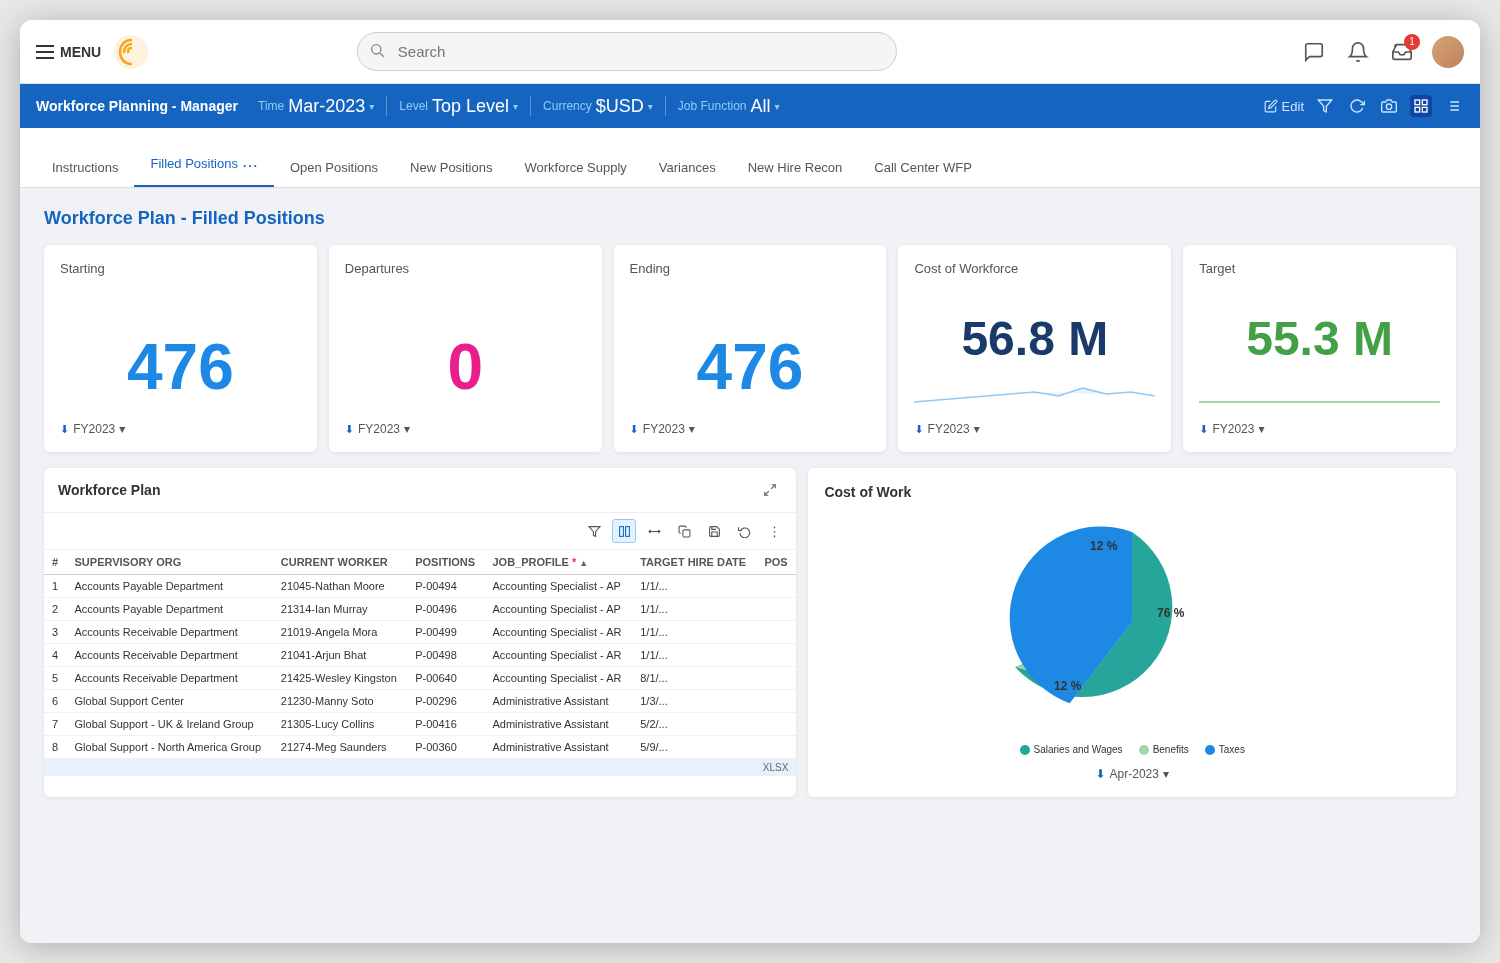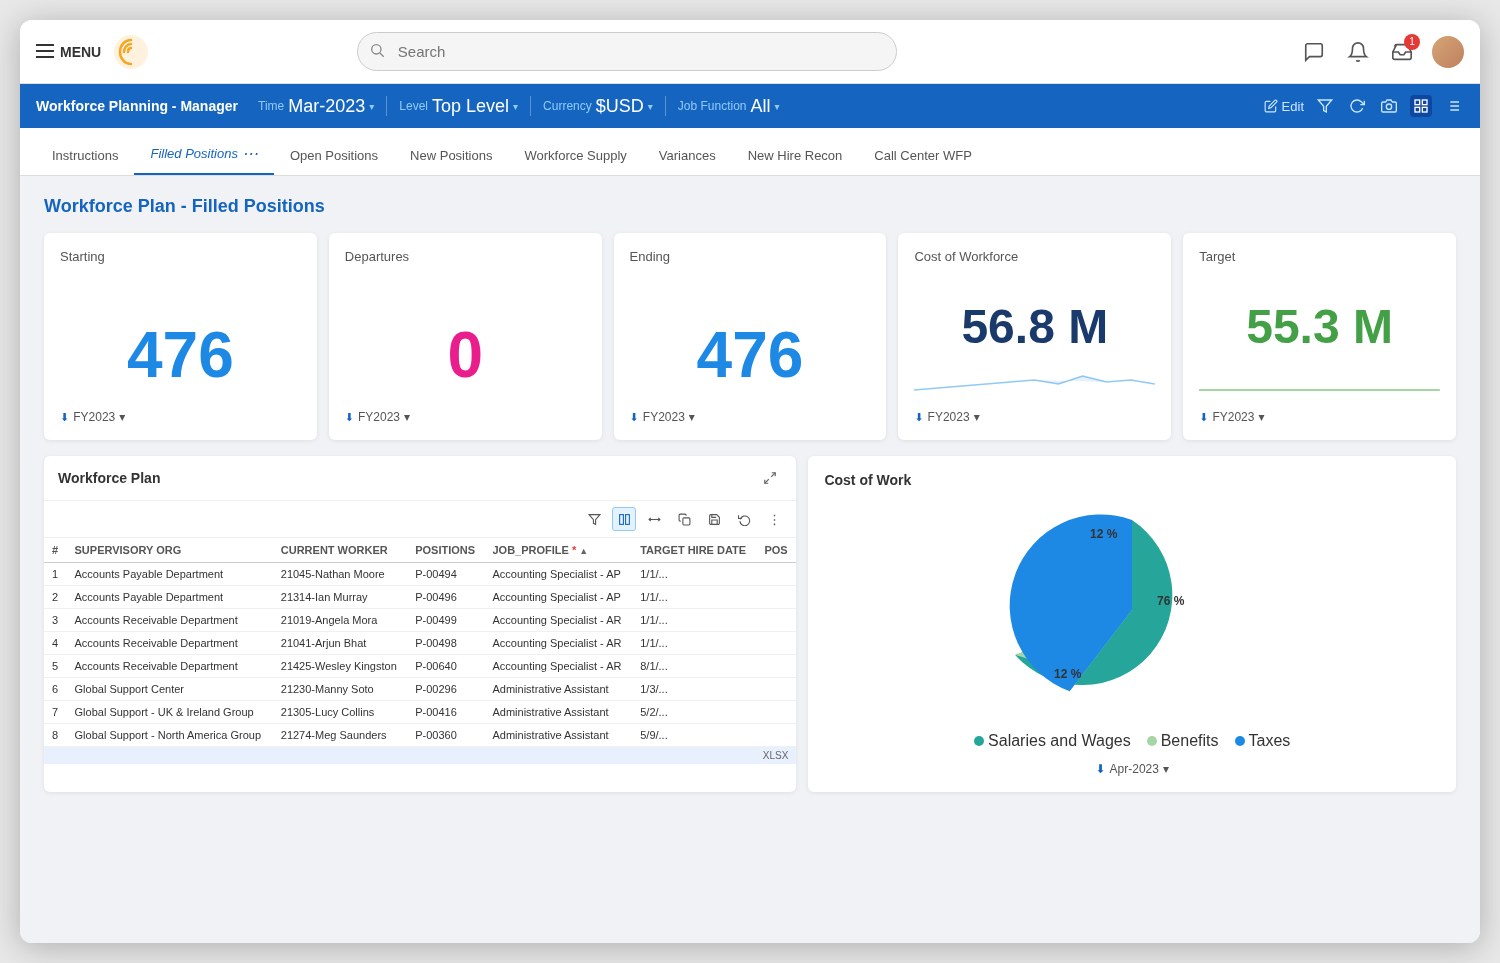--- a/index.html
+++ b/index.html
@@ -1,21 +1,21 @@
 <!DOCTYPE html>
 <html><head>
   <meta charset="utf-8">
   <style>
     * { box-sizing: border-box; margin: 0; padding: 0; }
     body { font-family: -apple-system, BlinkMacSystemFont, 'Segoe UI', Arial, sans-serif; background: #e8e8e8; display: flex; justify-content: center; align-items: center; min-height: 100vh; }
     .screen { width: 1460px; height: 923px; background: #fff; border-radius: 12px; box-shadow: 0 4px 32px rgba(0,0,0,0.25); overflow: hidden; display: flex; flex-direction: column; }
 
     
     .top-nav { background: #fff; height: 64px; display: flex; align-items: center; padding: 0 16px; border-bottom: 1px solid #e0e0e0; gap: 12px; flex-shrink: 0; }
-    .menu-btn { display: flex; align-items: flex-start; gap: 6px; cursor: pointer; font-weight: 600; font-size: 14px; color: #333; }
+    .menu-btn { display: flex; align-items: center; gap: 6px; cursor: pointer; font-weight: 600; font-size: 14px; color: #333; }
     .hamburger { display: flex; flex-direction: column; gap: 4px; }
     .hamburger span { width: 18px; height: 2px; background: #333; display: block; }
     .logo { width: 36px; height: 36px; }
     .search-bar { flex: 1; max-width: 540px; margin: 0 auto; position: relative; }
     .search-bar input { width: 100%; padding: 10px 16px 10px 40px; border-radius: 24px; border: 1px solid #ccc; font-size: 15px; background: #f5f5f5; outline: none; }
     .search-icon-wrap { position: absolute; left: 12px; top: 50%; transform: translateY(-50%); color: #888; }
     .nav-right { display: flex; align-items: center; gap: 16px; margin-left: auto; }
     .nav-icon { width: 28px; height: 28px; display: flex; align-items: center; justify-content: center; cursor: pointer; color: #555; font-size: 20px; position: relative; }
     .badge { position: absolute; top: -4px; right: -4px; background: #e53935; color: #fff; border-radius: 50%; width: 16px; height: 16px; font-size: 10px; display: flex; align-items: center; justify-content: center; }
     .avatar { width: 32px; height: 32px; border-radius: 50%; background: #c5a880; overflow: hidden; cursor: pointer; }
@@ -28,23 +28,23 @@
     .toolbar-filter .label { color: #90caf9; font-size: 12px; }
     .toolbar-filter .value { color: #fff; font-size: 18px; font-weight: 500; }
     .chevron { font-size: 10px; color: #90caf9; }
     .separator { width: 1px; height: 20px; background: rgba(255,255,255,0.3); margin: 0 4px; }
     .toolbar-actions { margin-left: auto; display: flex; gap: 10px; }
     .toolbar-action-btn { color: #cce5ff; font-size: 13px; cursor: pointer; display: flex; align-items: center; gap: 4px; }
     .toolbar-action-icon { width: 22px; height: 22px; border-radius: 4px; display: flex; align-items: center; justify-content: center; cursor: pointer; color: #cce5ff; font-size: 14px; }
     .toolbar-action-icon.active { background: #0d47a1; color: #fff; }
 
     
-    .tabs-bar { background: #fff; height: 48px; display: flex; align-items: flex-end; padding: 0 16px; border-bottom: 1px solid #ddd; flex-shrink: 0; }
+    .tabs-bar { background: #fff; height: 60px; display: flex; align-items: flex-end; padding: 0 16px; border-bottom: 1px solid #ddd; flex-shrink: 0; }
     .tab { padding: 10px 16px; font-size: 13px; color: #555; cursor: pointer; border-bottom: 2px solid transparent; white-space: nowrap; }
-    .tab.active { color: #1565c0; border-bottom: 2px solid #1565c0; font-weight: 500; display: flex; align-items: center; gap: 4px; font-style: italic; }
+    .tab.active { color: #1565c0; border-bottom: 2px solid #1565c0; font-weight: 500; display: flex; align-items: flex-start; gap: 4px; }
     .tab-dots { color: #1565c0; font-size: 16px; }
 
     
     .content { flex: 1; overflow-y: auto; padding: 20px 24px; background: #f0f2f5; }
     .page-title { color: #1565c0; font-size: 18px; font-weight: 600; margin-bottom: 16px; }
 
     
     .kpi-row { display: flex; gap: 12px; margin-bottom: 16px; }
     .kpi-card { background: #fff; border-radius: 6px; padding: 16px; flex: 1; box-shadow: 0 1px 4px rgba(0,0,0,0.08); display: flex; flex-direction: column; min-height: 180px; }
     .kpi-label { font-size: 13px; color: #555; margin-bottom: 8px; }
@@ -76,21 +76,21 @@
     thead th { padding: 6px 8px; text-align: left; font-weight: 600; color: #555; font-size: 11px; border-bottom: 1px solid #ccc; white-space: nowrap; }
     thead th.sortable { cursor: pointer; }
     tbody tr { border-bottom: 1px solid #f0f0f0; }
     tbody td { padding: 5px 8px; color: #333; font-size: 11px; }
     .required-star { color: #e53935; }
     .sort-arrow { font-size: 9px; color: #666; }
 
     
     .pie-container { display: flex; flex-direction: column; align-items: center; }
     .pie-svg { display: block; }
-    .pie-legend { display: flex; gap: 16px; margin-top: 12px; font-size: 16px; color: #333; flex-wrap: wrap; justify-content: flex-end; }
+    .pie-legend { display: flex; gap: 16px; margin-top: 12px; font-size: 10px; color: #333; flex-wrap: wrap; justify-content: flex-end; }
     .legend-item { display: flex; align-items: center; gap: 4px; }
     .legend-dot { width: 10px; height: 10px; border-radius: 50%; }
     .chart-footer { display: flex; align-items: center; gap: 4px; font-size: 12px; color: #555; cursor: pointer; margin-top: 12px; justify-content: center; }
 
     
     .sparkline { width: 100%; height: 36px; }
 
     .expand-icon { font-size: 14px; cursor: pointer; color: #888; }
     .table-footer-bar { background: #e8f0fe; padding: 3px 8px; text-align: right; font-size: 10px; color: #666; }
 

